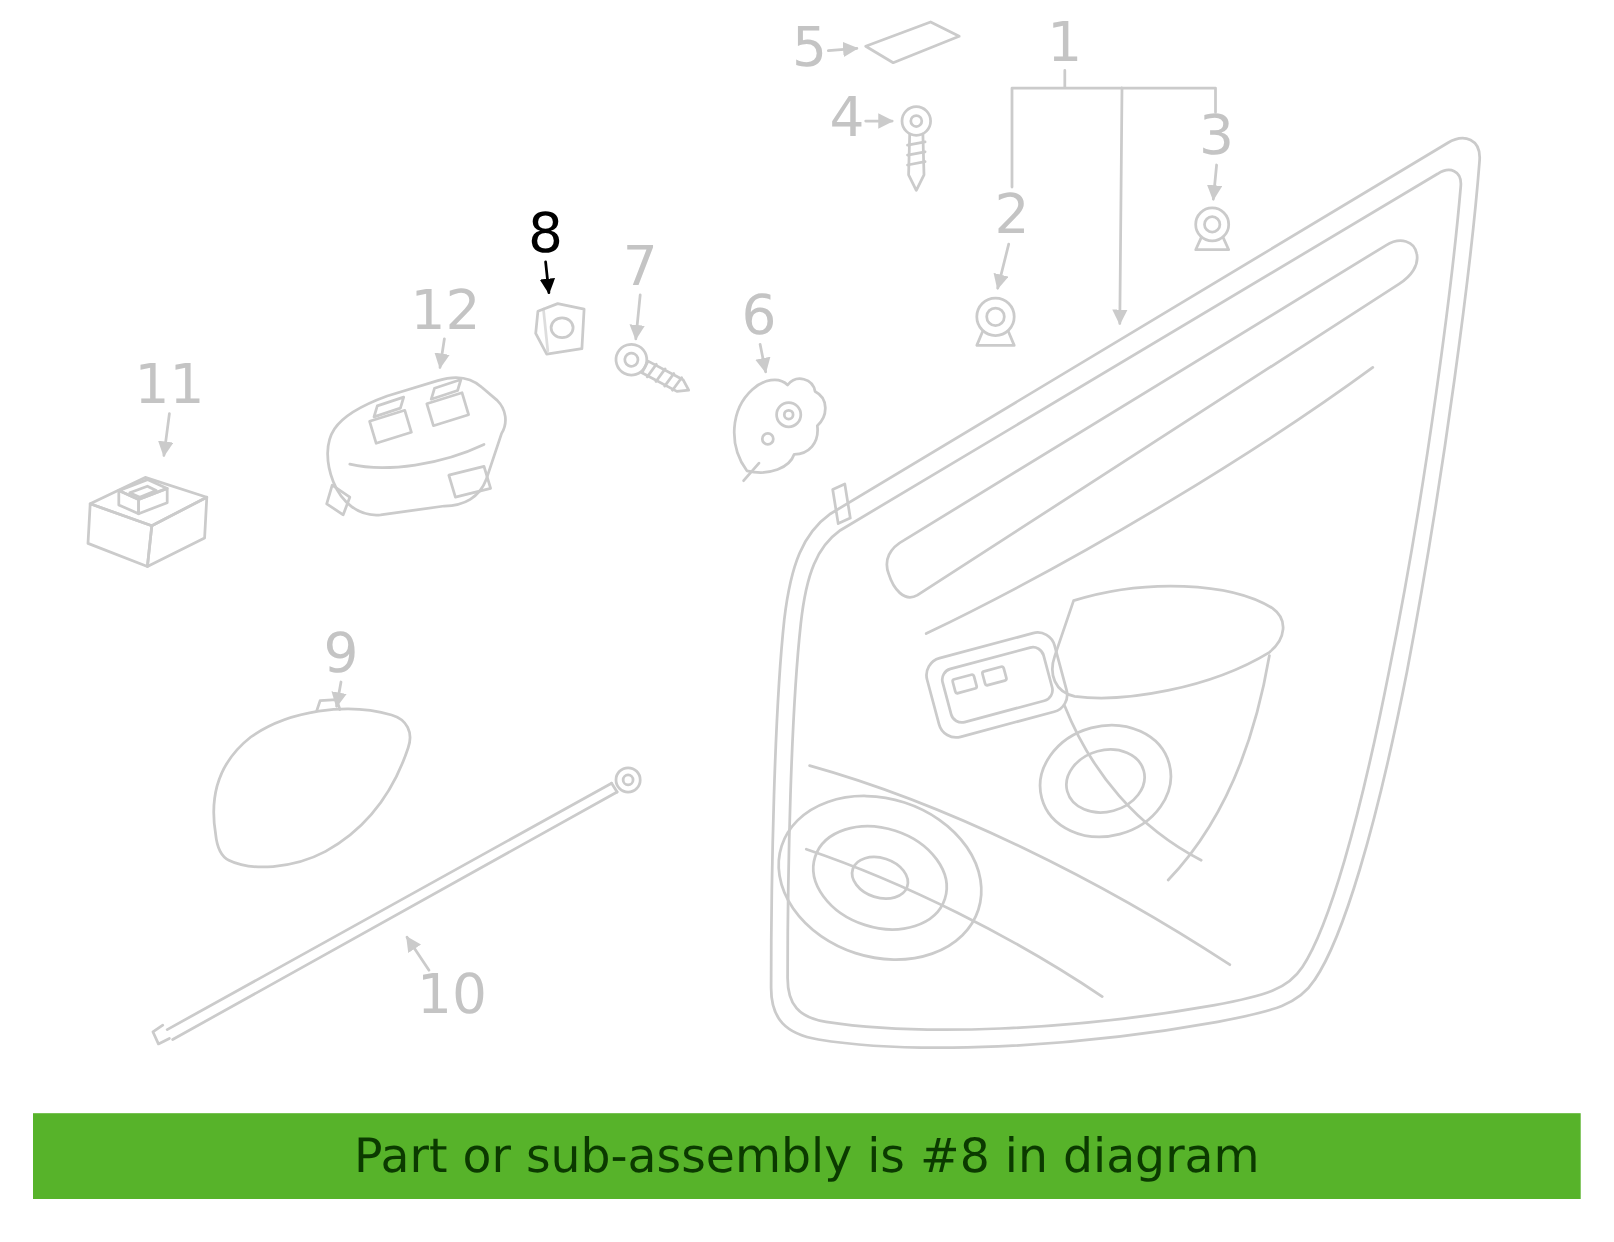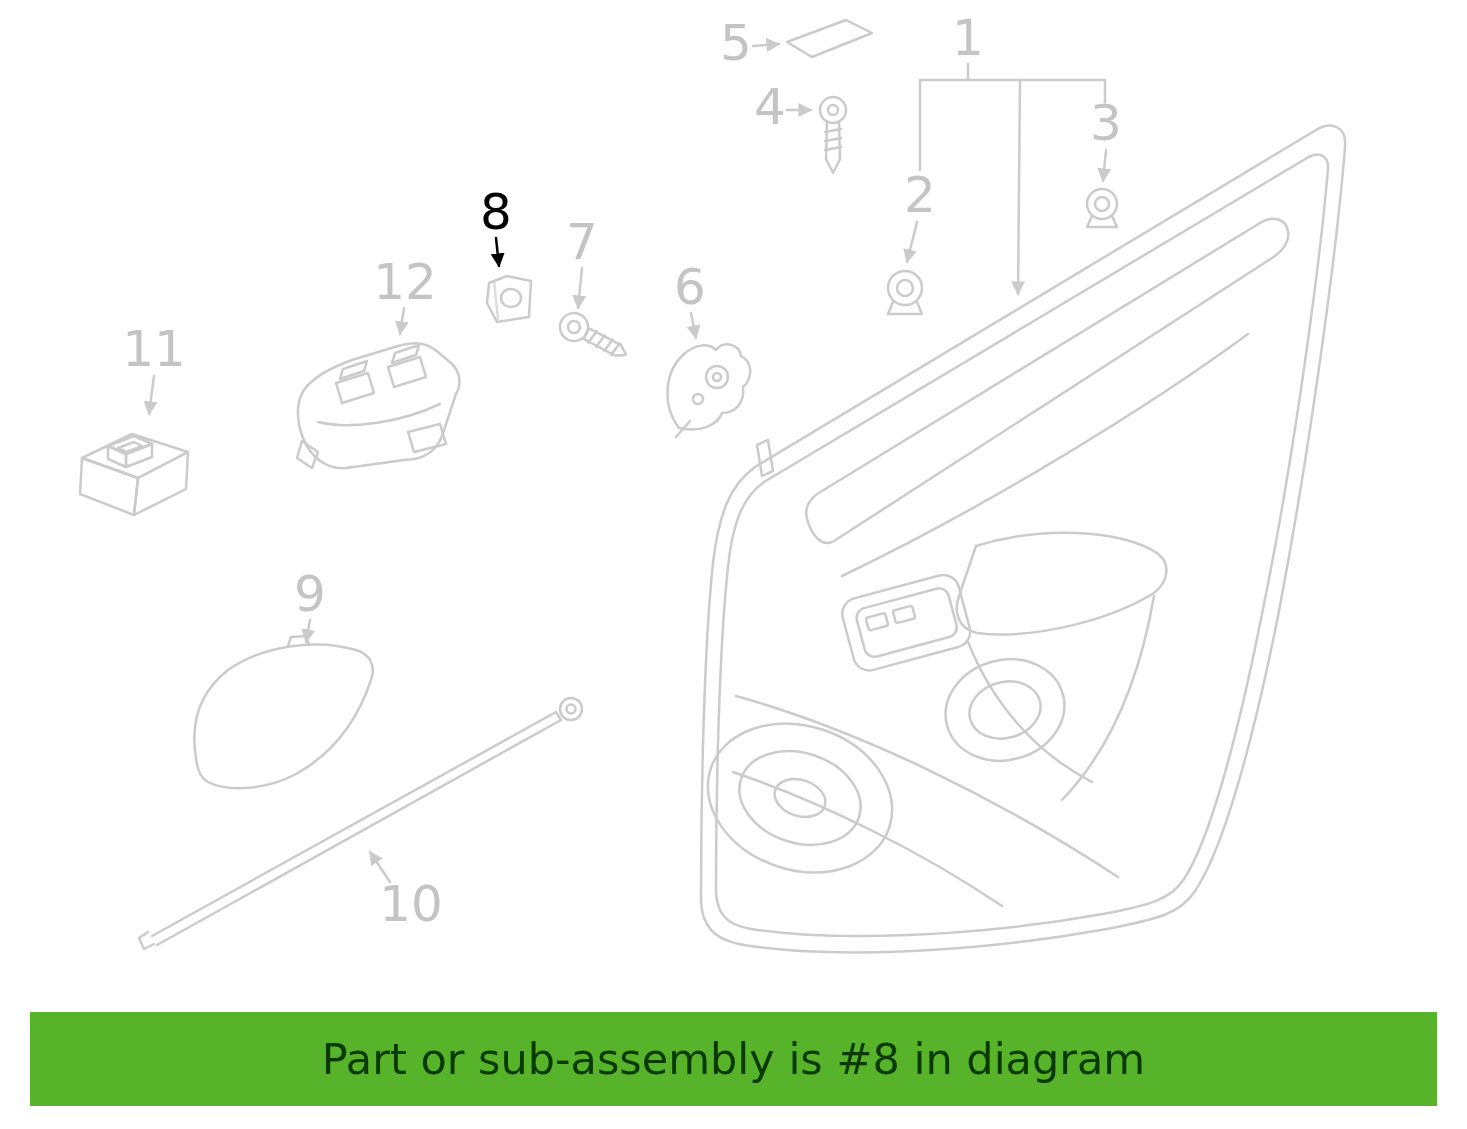--- a/index.html
+++ b/index.html
@@ -29,21 +29,21 @@
     font-size:50px; fill:var(--label); text-anchor:middle;
   }
   .callout.active { fill:var(--active-label); }
 
   
   .hl-fill { fill:var(--highlight); stroke:var(--highlight-dark); stroke-width:2.5; stroke-linejoin:round; }
   .hl-ring { fill:none; stroke:var(--highlight-dark); stroke-width:2.5; }
   .hl-line { fill:none; stroke:var(--highlight-dark); stroke-width:1.8; opacity:.65; }
 
   .banner {
-    position:absolute; left:30px; right:30px; top:1012px; height:94px;
+    position:absolute; left:30px; right:30px; top:1012px; height:78px;
     background:var(--banner-bg);
     display:flex; flex-direction:column; align-items:center; justify-content:center;
     gap:1px;
   }
   .banner div {
     font-size:43px; line-height:1.18; color:var(--banner-text);
     white-space:nowrap;
   }
 </style>
 </head>

